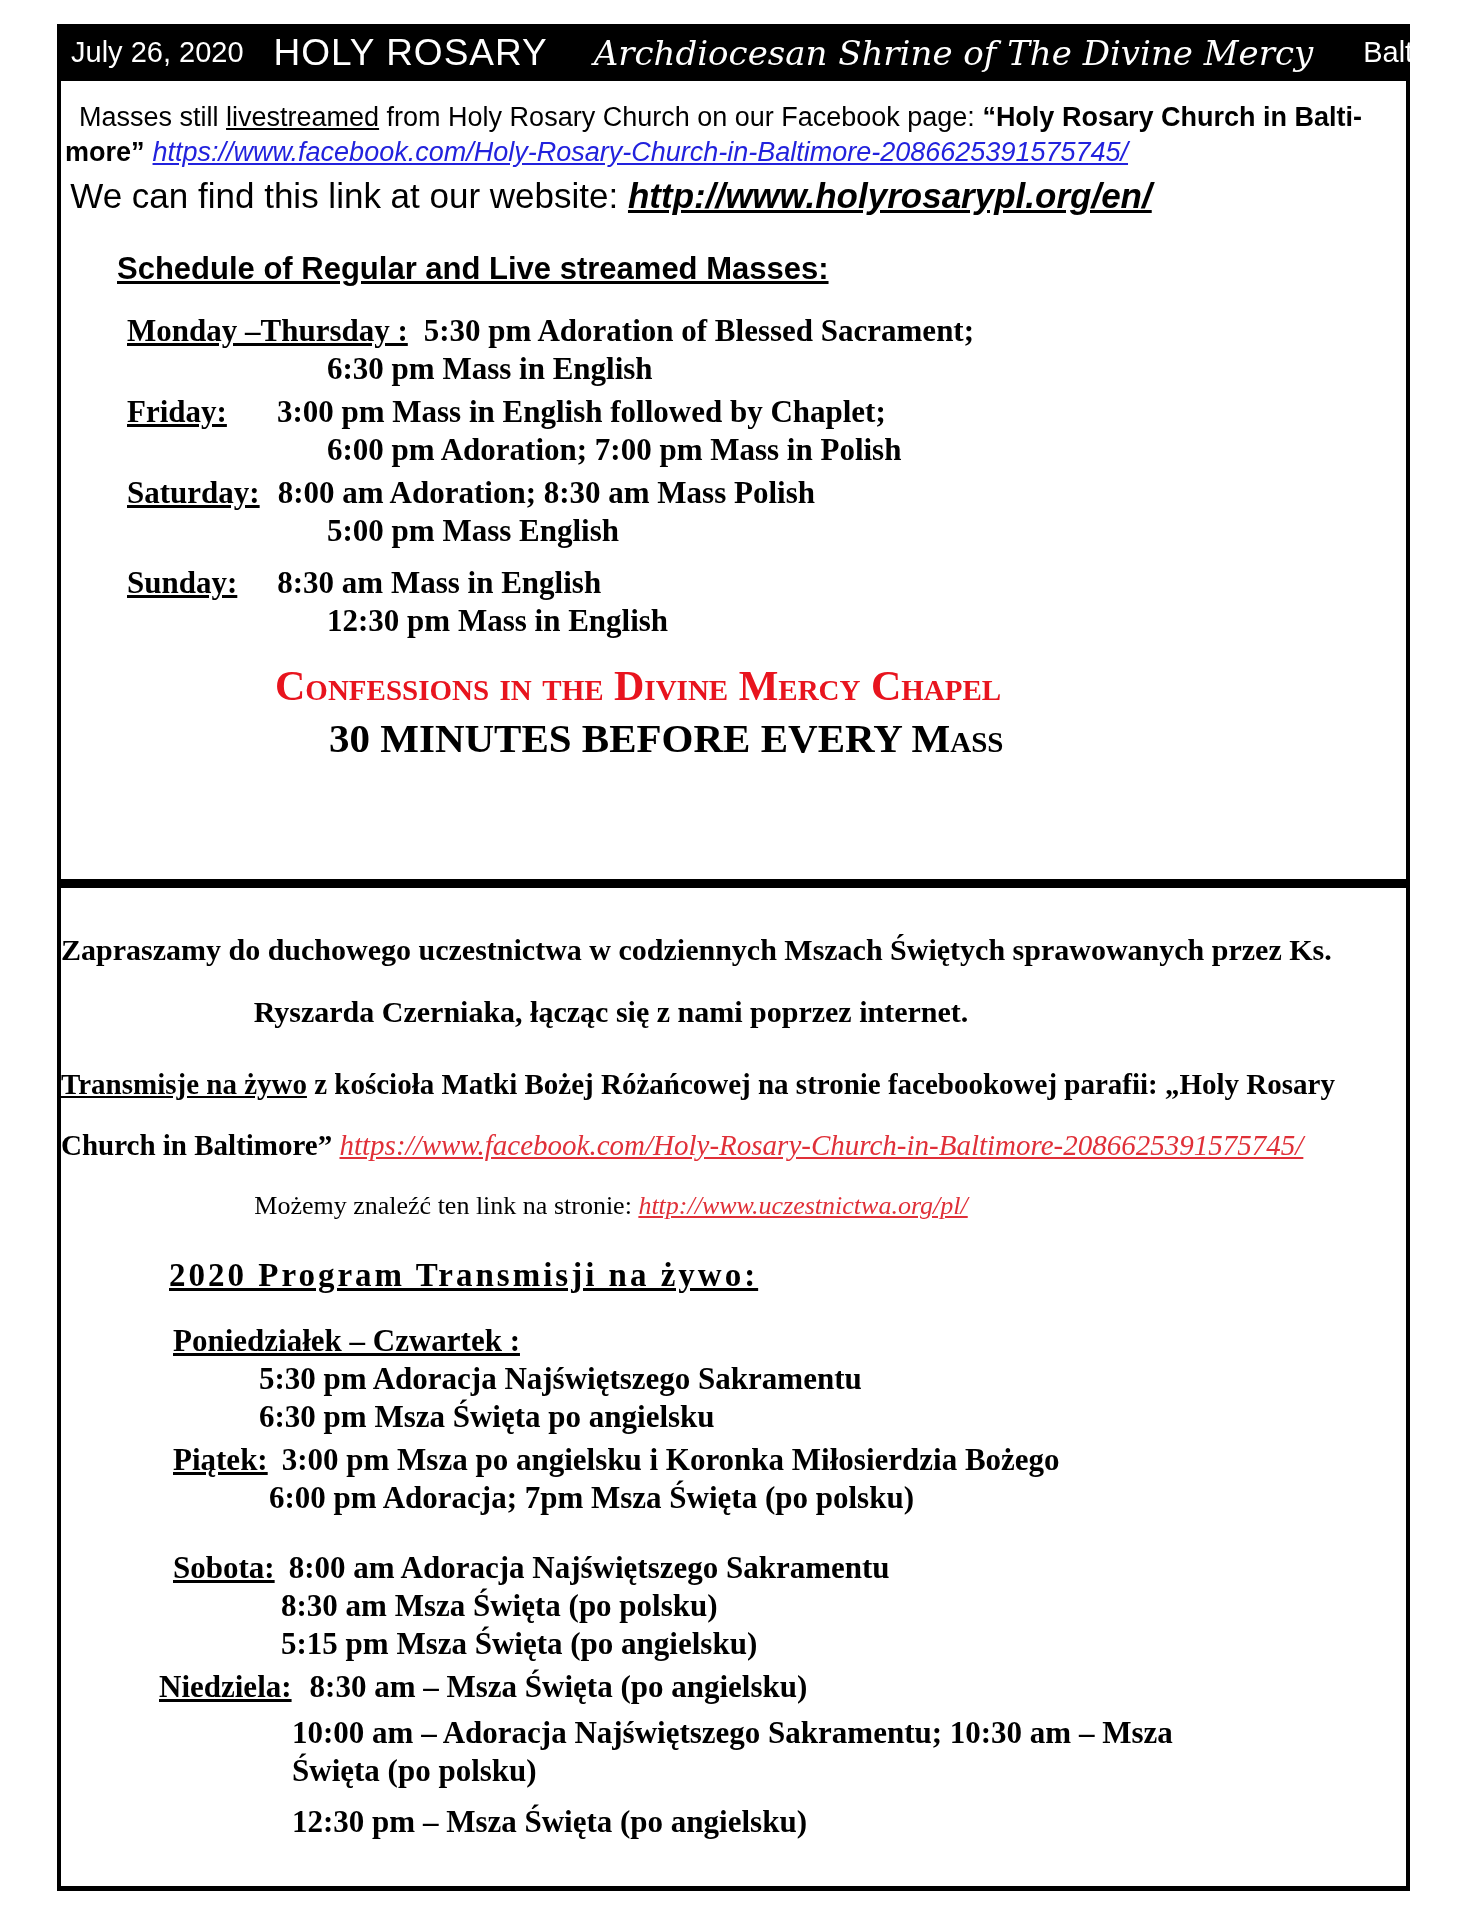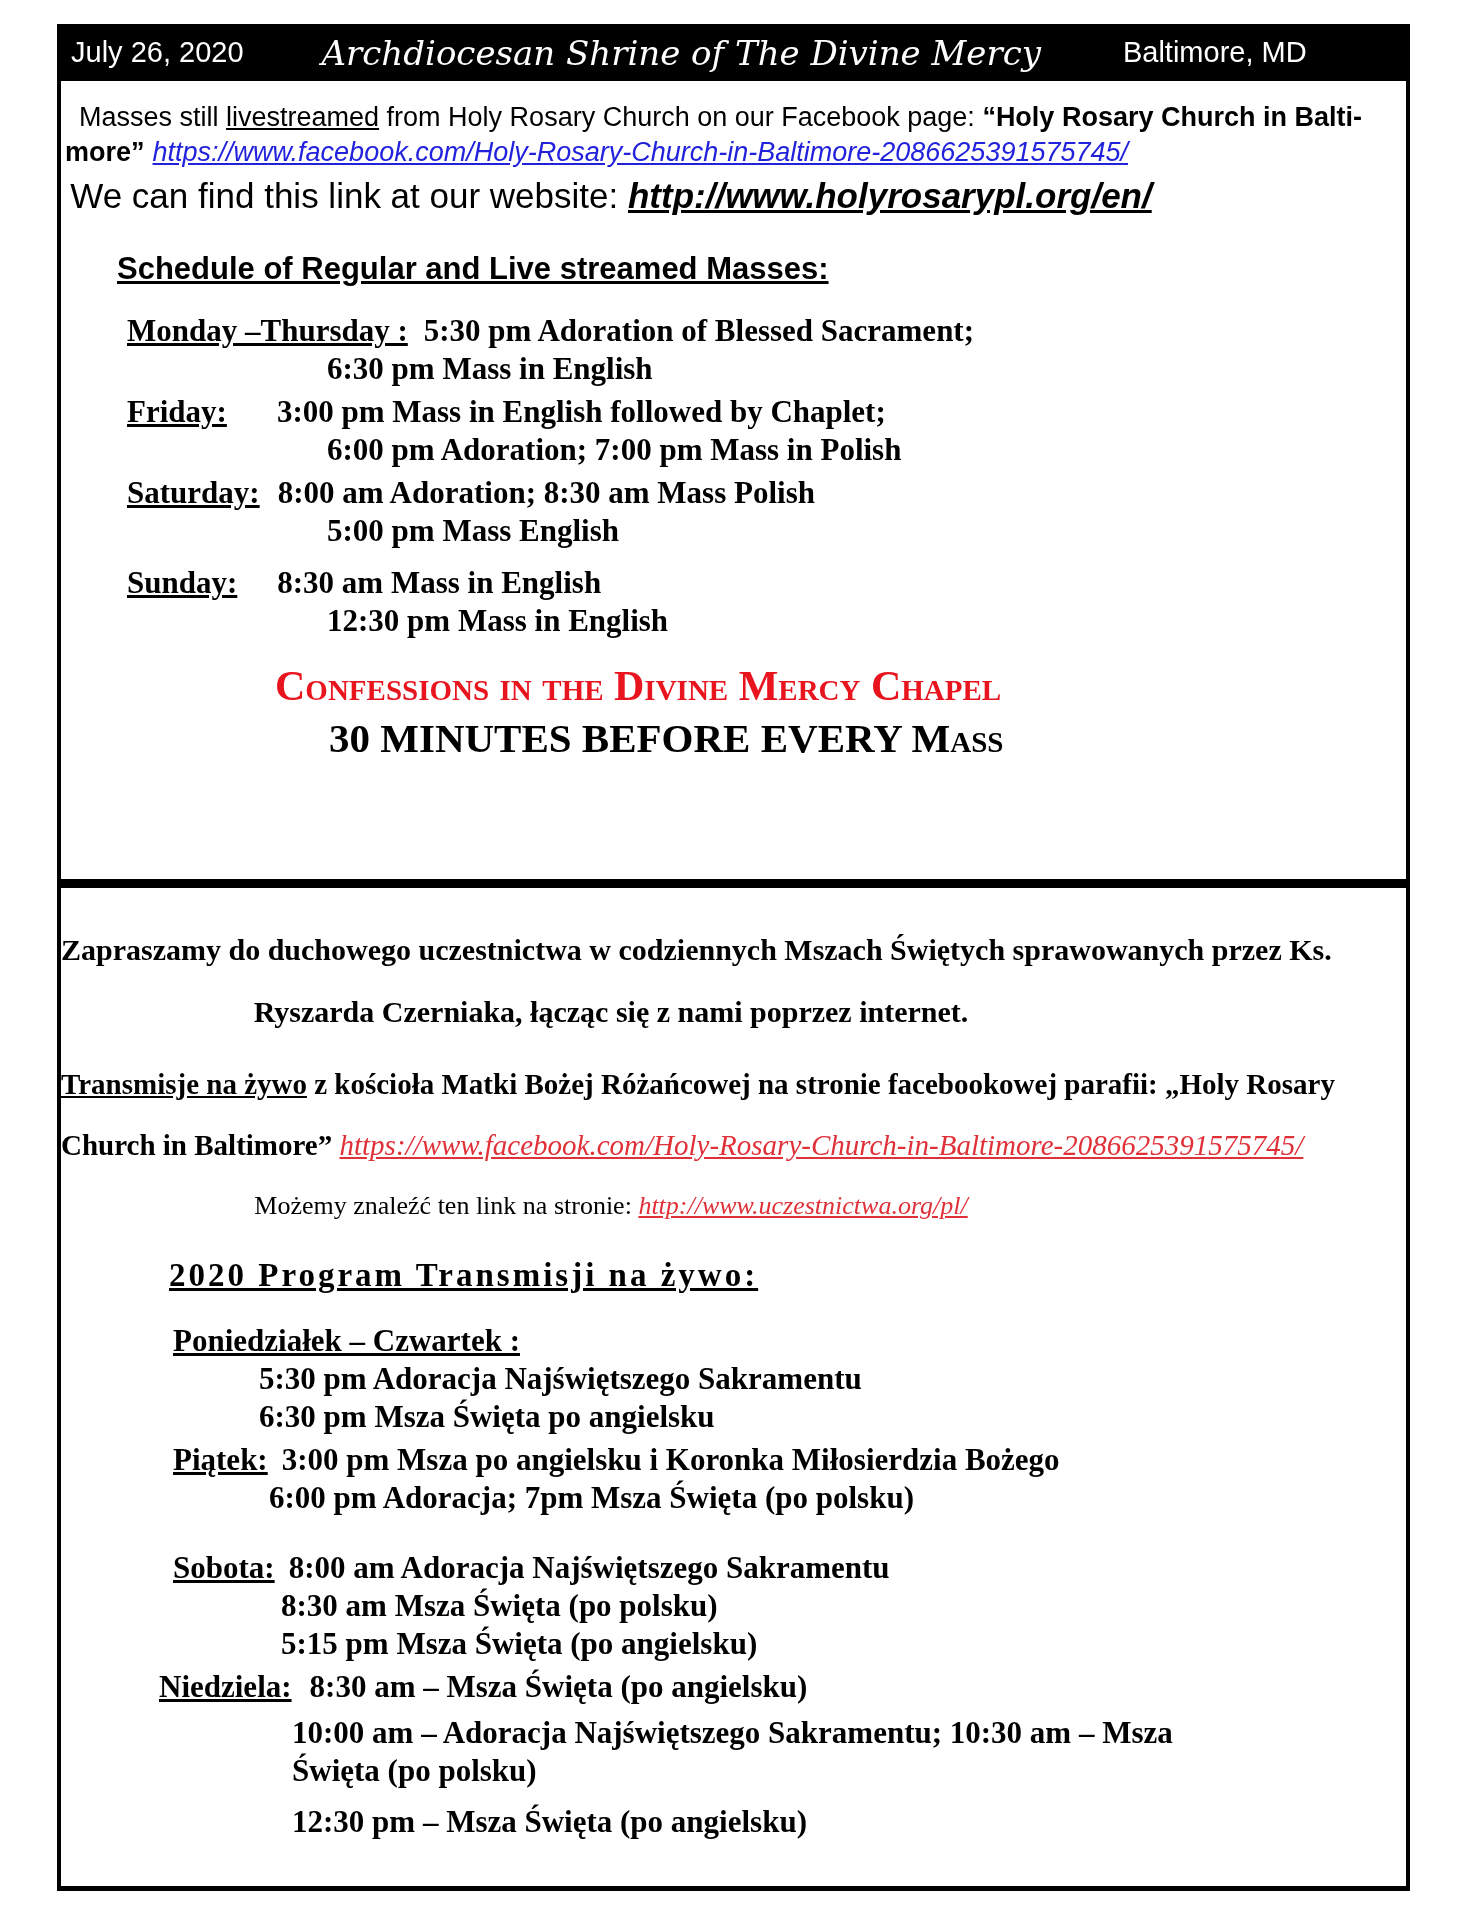--- a/index.html
+++ b/index.html
@@ -8,21 +8,21 @@
     width: 1470px; height: 1920px;
     font-family: "Liberation Sans", sans-serif;
     color: #000;
   }
   .page { position: relative; width: 1470px; height: 1920px; background: #fff; overflow: hidden; }
 
   
   .topbar {
     position: absolute; left: 57px; top: 24px; width: 1353px; height: 57px;
     background: #000; color: #fff;
-    display: flex; align-items: center; white-space: nowrap; gap: 32px;
+    display: flex; align-items: center; white-space: nowrap;
   }
   .h-date   { font-size: 29px; margin-left: 14px; }
   .h-title  { font-size: 37px; margin-left: 30px; letter-spacing: 1px; }
   .h-script { font-family: "DejaVu Serif", serif; font-style: italic; font-size: 34px; margin-left: 46px; }
   .h-loc    { font-size: 29px; margin-left: 50px; }
 
   
   .box {
     position: absolute; left: 57px; width: 1353px; background: #fff;
     border-left: 4px solid #000; border-right: 4px solid #000;
@@ -103,20 +103,21 @@
   .day.nied { margin-left: -14px; }
   .day.nied .ptext { margin-left: 18px; }
 </style>
 </head>
 <body>
 
 <div class="page">
 
   <header class="topbar">
     <span class="h-date">July 26, 2020</span>
+    <span class="h-title">HOLY ROSARY</span>
     <span class="h-script">Archdiocesan Shrine of The Divine Mercy</span>
     <span class="h-loc">Baltimore, MD</span>
   </header>
 
   <section class="box box-en">
     <p class="intro first"><span>Masses still </span><span class="u">livestreamed</span><span> from Holy Rosary Church on our Facebook page: </span><b>“Holy Rosary Church in Balti-</b></p>
     <p class="intro"><b>more”</b><a class="link-blue">https://www.facebook.com/Holy-Rosary-Church-in-Baltimore-2086625391575745/</a></p>
     <div class="center-block">
       <p class="website-line"><span>We can find this link at our website: </span><a class="link-site">http://www.holyrosarypl.org/en/</a></p>
     </div>

